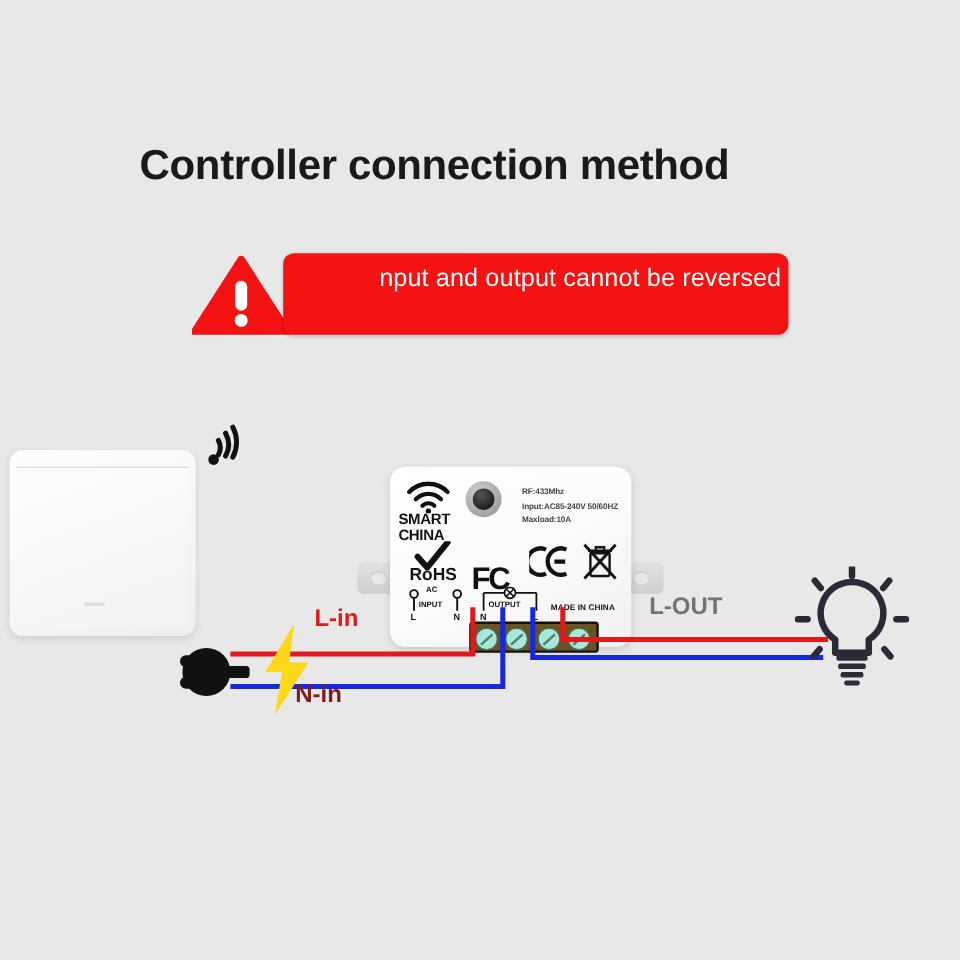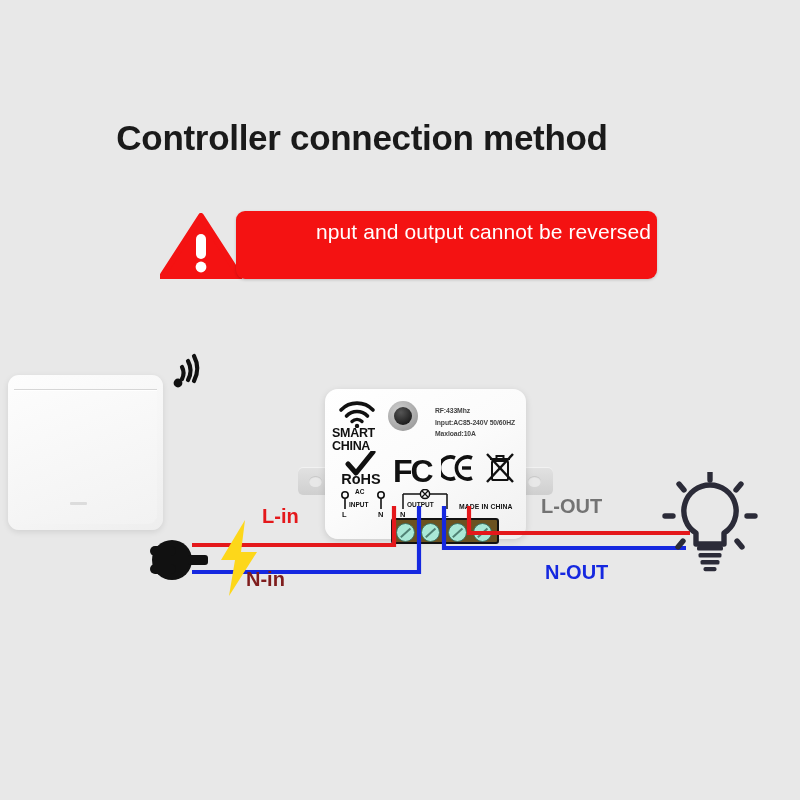--- a/index.html
+++ b/index.html
@@ -195,22 +195,22 @@
     position: absolute;
     left: 0px; top: 20px;
     width: 52px;
     text-align: center;
     font-size: 14.5px;
     font-weight: bold;
     color: #111;
   }
   #fcc-mark {
     position: absolute;
-    left: 58px; top: 2px;
-    font-size: 32px;
+    left: 58px; top: 16px;
+    font-size: 26px;
     font-weight: bold;
     color: #111;
     letter-spacing: -2px;
   }
   #ce-mark   { position: absolute; left: 106px; top: 4px; width: 34px; height: 26px; }
   #weee-mark { position: absolute; left: 150px; top: 1px; width: 30px; height: 32px; }
 
   #terminal-legend {
     position: absolute;
     left: 8px; top: 100px;
@@ -463,15 +463,14 @@
       <rect x="35" y="74" width="26" height="4.6" rx="1.6"></rect>
       <rect x="36.5" y="81" width="23" height="4.6" rx="1.6"></rect>
       <rect x="38.5" y="88" width="19" height="4.6" rx="1.6"></rect>
       <rect x="41.5" y="95" width="13" height="4.2" rx="1.8"></rect>
     </g>
   </svg>
 
   <div class="wire-label" id="label-l-in">L-in</div>
   <div class="wire-label" id="label-n-in">N-in</div>
   <div class="wire-label" id="label-l-out">L-OUT</div>
-  <div class="wire-label" id="label-n-out">N-OUT</div>
 
 </div>
 
 </body></html>

